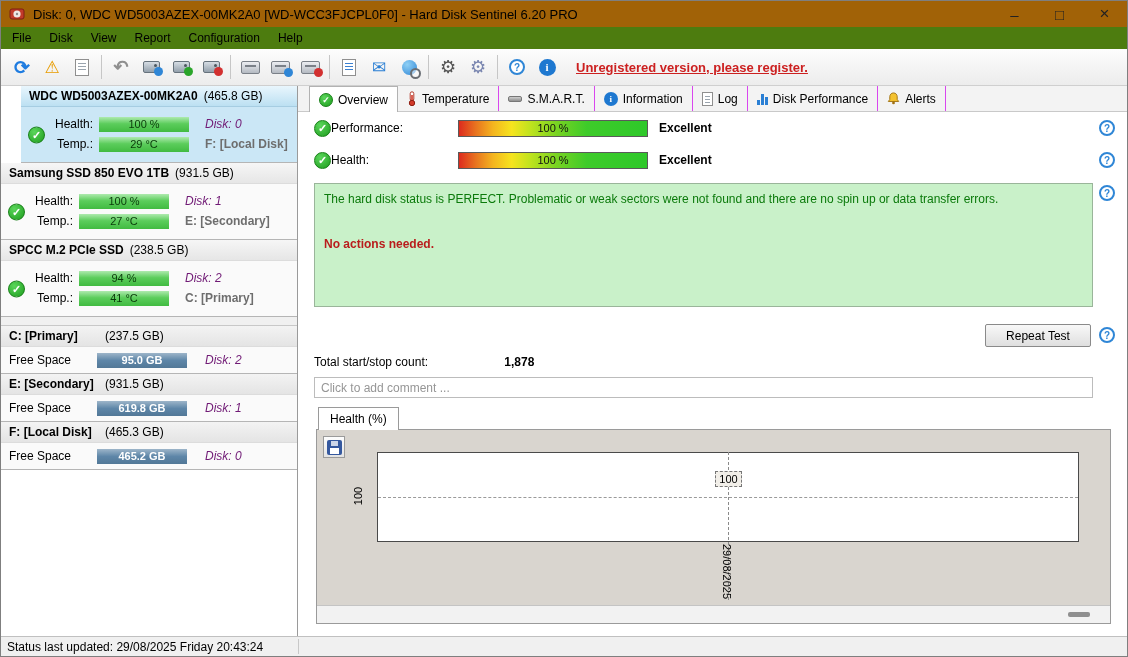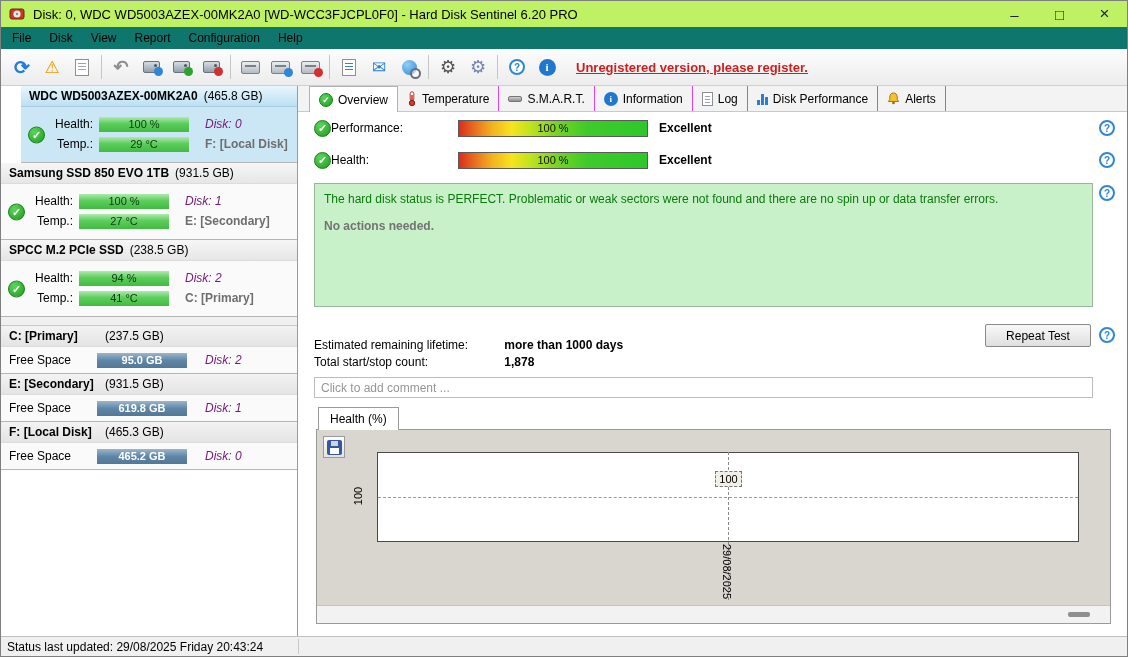--- a/index.html
+++ b/index.html
@@ -10,30 +10,30 @@
     font-size:12px; color:#000; background:#9a9a9a;
   }
   .window {
     position:relative; width:1128px; height:657px;
     background:#fff; border:1px solid #7f7f7f; overflow:hidden;
   }
 
   
   .titlebar {
     position:absolute; left:0; top:0; right:0; height:26px;
-    background:#bef264; display:flex; align-items:center; padding-left:8px;
+    background:#a16207; display:flex; align-items:center; padding-left:8px;
   }
   .titlebar .title { margin-left:8px; font-size:13px; }
   .win-controls { margin-left:auto; display:flex; height:26px; }
   .win-btn { width:45px; display:flex; align-items:center; justify-content:center; font-size:15px; color:#222; }
 
   
   .menubar {
     position:absolute; left:0; top:26px; right:0; height:22px;
-    background:#0f766e; display:flex; align-items:center; padding-left:2px;
+    background:#4d7c0f; display:flex; align-items:center; padding-left:2px;
   }
   .menu-item { padding:3px 9px; }
 
   
   .toolbar {
     position:absolute; left:0; top:48px; right:0; height:37px;
     background:linear-gradient(#fdfdfd,#ececec);
     border-bottom:1px solid #cfcfcf;
     display:flex; align-items:center; padding:0 6px;
   }
@@ -137,21 +137,21 @@
     width:190px; height:17px; border:1px solid #5a5a5a;
     background:linear-gradient(to right,#dd2b1e 0%,#e8741f 9%,#f4b41f 18%,#f6e41e 28%,#bfe31e 38%,#78d322 52%,#3ecb2a 68%,#2ec82a 100%);
     display:flex; align-items:center; justify-content:center; font-size:11px; color:#111;
   }
   .rating { margin-left:11px; font-weight:bold; }
   .help-abs { position:absolute; left:801px; }
   .status-box {
     position:absolute; left:16px; top:97px; width:779px; height:124px;
     background:#c9f1c9; border:1px solid #9ab59a; padding:8px 9px; color:#0b7a0b;
   }
-  .status-box .action { font-weight:bold; margin-top:13px; color:#737373; }
+  .status-box .action { font-weight:bold; margin-top:31px; color:#b91c1c; }
   .stat-row { position:absolute; left:16px; height:16px; white-space:nowrap; }
   .stat-row .slabel { display:inline-block; width:187px; }
   .stat-row .svalue { font-weight:bold; }
   .repeat-btn {
     position:absolute; left:687px; top:238px; width:106px; height:23px;
     background:linear-gradient(#f8f8f8,#dfdfdf); border:1px solid #8a8a8a; border-radius:2px;
     font-family:"Liberation Sans", sans-serif; font-size:12px; display:flex; align-items:center; justify-content:center; cursor:pointer;
   }
   .comment {
     position:absolute; left:16px; top:291px; width:779px; height:21px;
@@ -463,24 +463,20 @@
         <span class="rating">Excellent</span>
       </div>
       <span class="qicon help-abs" style="top:66px;">?</span>
 
       <div class="status-box">
         <div>The hard disk status is PERFECT. Problematic or weak sectors were not found and there are no spin up or data transfer errors.</div>
         <div class="action">No actions needed.</div>
       </div>
       <span class="qicon help-abs" style="top:99px;">?</span>
 
-      <div class="stat-row" style="top:252px;">
-        <span class="slabel">Estimated remaining lifetime:</span>
-        <span class="svalue">more than 1000 days</span>
-      </div>
       <div class="stat-row" style="top:269px;">
         <span class="slabel">Total start/stop count:</span>
         <span class="svalue">1,878</span>
       </div>
 
       <button class="repeat-btn">Repeat Test</button>
       <span class="qicon help-abs" style="top:241px;">?</span>
 
       <input class="comment" placeholder="Click to add comment ..." style="">
 

